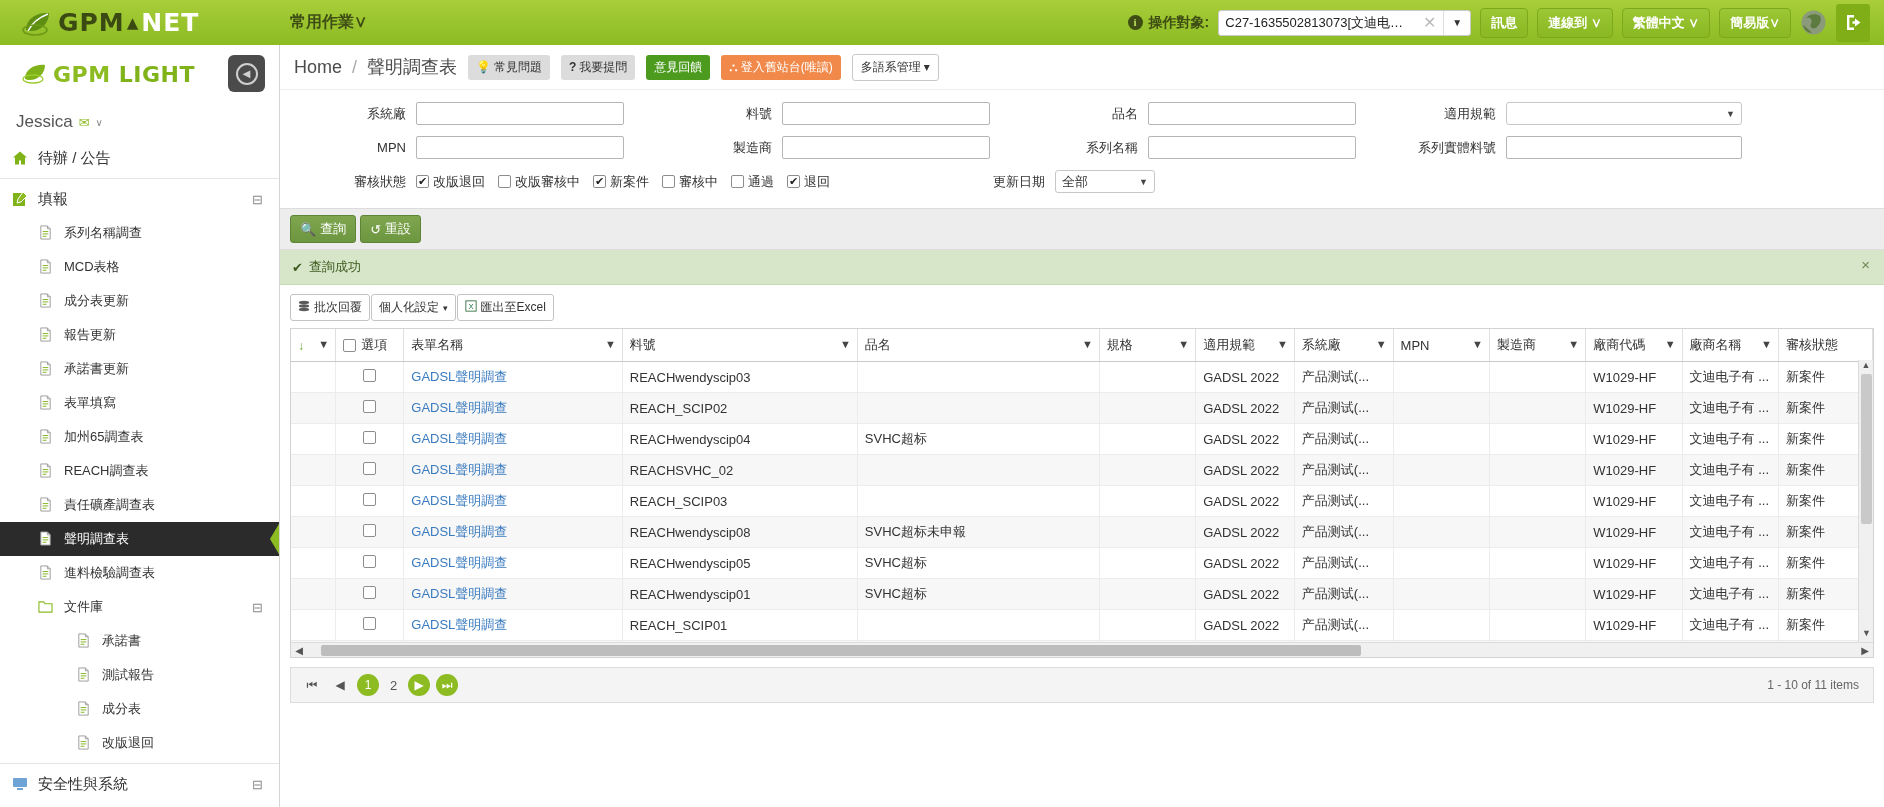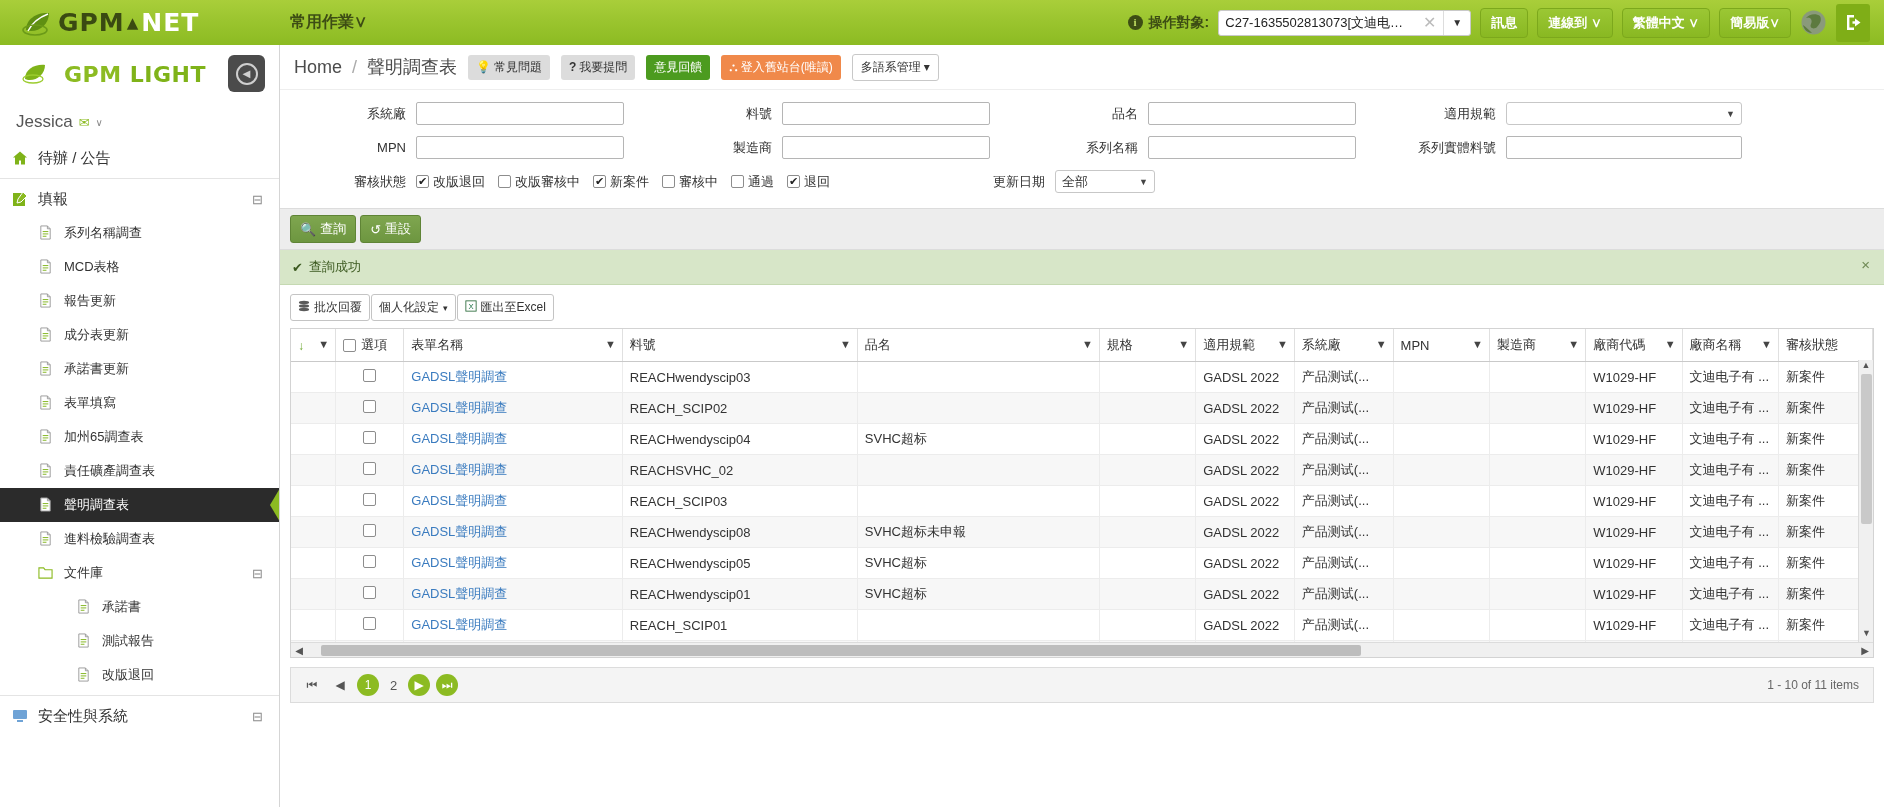--- a/index.html
+++ b/index.html
@@ -64,21 +64,21 @@
   .logout-btn {
     width: 34px; height: 38px; background: #7fae17; border-radius: 3px;
     display: flex; align-items: center; justify-content: center; cursor: pointer;
   }
   
   .sidebar {
     position: absolute; top: 45px; left: 0; width: 280px; height: 762px;
     background: #fff; border-right: 1px solid #d5d5d5; overflow: hidden;
   }
   .sb-logo {
-    height: 58px; display: flex; align-items: center; padding-left: 22px; gap: 16px;
+    height: 58px; display: flex; align-items: center; padding-left: 22px; gap: 5px;
     position: relative;
     text-align: center;
   }
   .sb-brand {
     font-family: "DejaVu Sans", sans-serif; font-size: 22px; font-weight: bold;
     color: #8cbb22; letter-spacing: 0.5px;
   }
   .sb-brand .lt { color: #7fb319; }
   .collapse-btn {
     position: absolute; right: 14px; top: 10px;
@@ -344,53 +344,61 @@
             <path d="M5 7h6M5 9.5h6M5 12h4" stroke="#7fb319" stroke-width="1"></path>
           </svg></span>
         <span>MCD表格</span>
       </div>
       <div class="sb-row sb-sub">
         <span class="ic"><svg viewBox="0 0 16 16" width="15" height="15">
             <path d="M3 1h7l3 3v11H3z" fill="#fff" stroke="#9a9a9a"></path>
             <path d="M10 1v3h3" fill="none" stroke="#9a9a9a"></path>
             <path d="M5 7h6M5 9.5h6M5 12h4" stroke="#7fb319" stroke-width="1"></path>
           </svg></span>
+        <span>成分表更新</span>
+      </div>
+      <div class="sb-row sb-sub">
+        <span class="ic"><svg viewBox="0 0 16 16" width="15" height="15">
+            <path d="M3 1h7l3 3v11H3z" fill="#fff" stroke="#9a9a9a"></path>
+            <path d="M10 1v3h3" fill="none" stroke="#9a9a9a"></path>
+            <path d="M5 7h6M5 9.5h6M5 12h4" stroke="#7fb319" stroke-width="1"></path>
+          </svg></span>
         <span>報告更新</span>
       </div>
       <div class="sb-row sb-sub">
         <span class="ic"><svg viewBox="0 0 16 16" width="15" height="15">
             <path d="M3 1h7l3 3v11H3z" fill="#fff" stroke="#9a9a9a"></path>
             <path d="M10 1v3h3" fill="none" stroke="#9a9a9a"></path>
             <path d="M5 7h6M5 9.5h6M5 12h4" stroke="#7fb319" stroke-width="1"></path>
           </svg></span>
-        <span>成分表更新</span>
-      </div>
-      <div class="sb-row sb-sub">
-        <span class="ic"><svg viewBox="0 0 16 16" width="15" height="15">
-            <path d="M3 1h7l3 3v11H3z" fill="#fff" stroke="#9a9a9a"></path>
-            <path d="M10 1v3h3" fill="none" stroke="#9a9a9a"></path>
-            <path d="M5 7h6M5 9.5h6M5 12h4" stroke="#7fb319" stroke-width="1"></path>
-          </svg></span>
         <span>承諾書更新</span>
       </div>
       <div class="sb-row sb-sub">
         <span class="ic"><svg viewBox="0 0 16 16" width="15" height="15">
             <path d="M3 1h7l3 3v11H3z" fill="#fff" stroke="#9a9a9a"></path>
             <path d="M10 1v3h3" fill="none" stroke="#9a9a9a"></path>
             <path d="M5 7h6M5 9.5h6M5 12h4" stroke="#7fb319" stroke-width="1"></path>
           </svg></span>
         <span>表單填寫</span>
       </div>
       <div class="sb-row sb-sub">
         <span class="ic"><svg viewBox="0 0 16 16" width="15" height="15">
             <path d="M3 1h7l3 3v11H3z" fill="#fff" stroke="#9a9a9a"></path>
             <path d="M10 1v3h3" fill="none" stroke="#9a9a9a"></path>
             <path d="M5 7h6M5 9.5h6M5 12h4" stroke="#7fb319" stroke-width="1"></path>
           </svg></span>
         <span>加州65調查表</span>
+      </div>
+      <div class="sb-row sb-sub">
+        <span class="ic"><svg viewBox="0 0 16 16" width="15" height="15">
+            <path d="M3 1h7l3 3v11H3z" fill="#fff" stroke="#9a9a9a"></path>
+            <path d="M10 1v3h3" fill="none" stroke="#9a9a9a"></path>
+            <path d="M5 7h6M5 9.5h6M5 12h4" stroke="#7fb319" stroke-width="1"></path>
+          </svg></span>
+        <span>REACH調查表</span>
       </div>
       <div class="sb-row sb-sub">
         <span class="ic"><svg viewBox="0 0 16 16" width="15" height="15">
             <path d="M3 1h7l3 3v11H3z" fill="#fff" stroke="#9a9a9a"></path>
             <path d="M10 1v3h3" fill="none" stroke="#9a9a9a"></path>
             <path d="M5 7h6M5 9.5h6M5 12h4" stroke="#7fb319" stroke-width="1"></path>
           </svg></span>
         <span>責任礦產調查表</span>
       </div>
       <div class="sb-row sb-sub active">
@@ -424,20 +432,28 @@
           </svg></span>
         <span>承諾書</span>
       </div>
       <div class="sb-row sb-sub2">
         <span class="ic"><svg viewBox="0 0 16 16" width="15" height="15">
             <path d="M3 1h7l3 3v11H3z" fill="#fff" stroke="#9a9a9a"></path>
             <path d="M10 1v3h3" fill="none" stroke="#9a9a9a"></path>
             <path d="M5 7h6M5 9.5h6M5 12h4" stroke="#7fb319" stroke-width="1"></path>
           </svg></span>
         <span>測試報告</span>
+      </div>
+      <div class="sb-row sb-sub2">
+        <span class="ic"><svg viewBox="0 0 16 16" width="15" height="15">
+            <path d="M3 1h7l3 3v11H3z" fill="#fff" stroke="#9a9a9a"></path>
+            <path d="M10 1v3h3" fill="none" stroke="#9a9a9a"></path>
+            <path d="M5 7h6M5 9.5h6M5 12h4" stroke="#7fb319" stroke-width="1"></path>
+          </svg></span>
+        <span>成分表</span>
       </div>
       <div class="sb-row sb-sub2">
         <span class="ic"><svg viewBox="0 0 16 16" width="15" height="15">
             <path d="M3 1h7l3 3v11H3z" fill="#fff" stroke="#9a9a9a"></path>
             <path d="M10 1v3h3" fill="none" stroke="#9a9a9a"></path>
             <path d="M5 7h6M5 9.5h6M5 12h4" stroke="#7fb319" stroke-width="1"></path>
           </svg></span>
         <span>改版退回</span>
       </div>
       <div class="sb-divider"></div>

